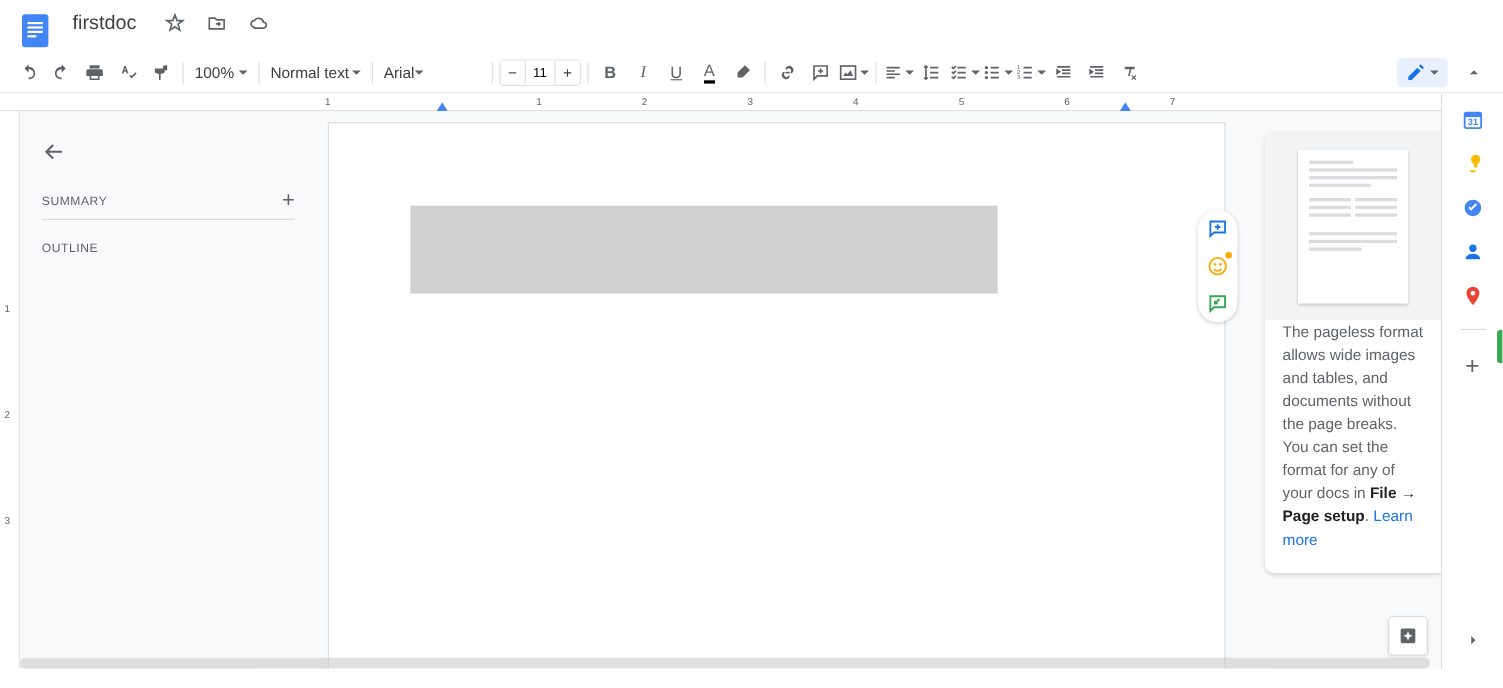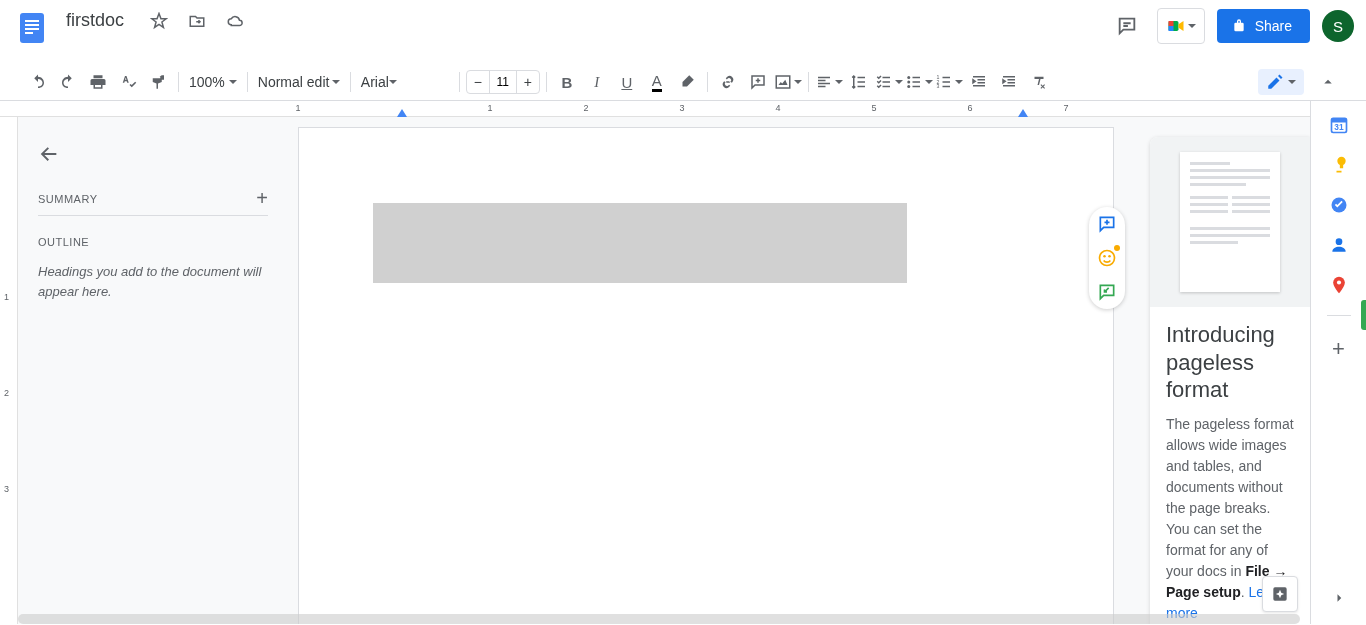--- a/index.html
+++ b/index.html
@@ -15,21 +15,21 @@
 .menu-row { display: flex; align-items: center; gap: 2px; margin-top: 2px; }
 .menu-item { padding: 4px 7px; font-size: 14px; color: #202124; cursor: pointer; border-radius: 4px; }
 .insert-highlight { border: 3px solid #e53935; }
 .last-edit { margin-left: 12px; color: #5f6368; text-decoration: underline; font-size: 14px; cursor: pointer; }
 .right-actions { display: flex; align-items: center; gap: 12px; margin-left: auto; }
 .comment-btn { width: 36px; height: 36px; display: flex; align-items: center; justify-content: center; cursor: pointer; border-radius: 50%; }
 .meet-btn { width: 48px; height: 36px; display: flex; align-items: center; justify-content: center; cursor: pointer; border: 1px solid #dadce0; border-radius: 4px; gap: 2px; }
 .share-btn { background: #1a73e8; color: #fff; padding: 9px 18px 9px 14px; border-radius: 4px; cursor: pointer; display: flex; align-items: center; gap: 8px; font-size: 14px; font-weight: 500; }
 .avatar { width: 32px; height: 32px; border-radius: 50%; background: #0d652d; color: #fff; display: flex; align-items: center; justify-content: center; font-size: 15px; }
 
-.toolbar { display: flex; align-items: center; padding: 4px 24px; border-bottom: 1px solid #dadce0; gap: 2px; margin-top: 16px; }
+.toolbar { display: flex; align-items: center; padding: 4px 12px; border-bottom: 1px solid #dadce0; gap: 2px; margin-top: 0; }
 .tb-btn { width: 28px; height: 28px; display: flex; align-items: center; justify-content: center; cursor: pointer; border-radius: 4px; }
 .tb-sep { width: 1px; height: 20px; background: #dadce0; margin: 0 4px; }
 .zoom-sel { display: flex; align-items: center; padding: 0 4px; height: 28px; cursor: pointer; gap: 4px; font-size: 14px; }
 .style-sel { width: 90px; padding: 0 4px; height: 28px; display: flex; align-items: center; justify-content: space-between; cursor: pointer; font-size: 14px; }
 .font-sel { width: 96px; padding: 0 4px; height: 28px; display: flex; align-items: center; justify-content: flex-start; cursor: pointer; font-size: 14px; }
 .size-group { display: flex; align-items: center; border: 1px solid #dadce0; border-radius: 4px; }
 .size-btn { width: 22px; height: 22px; display: flex; align-items: center; justify-content: center; cursor: pointer; }
 .size-input { width: 28px; height: 22px; text-align: center; border: none; border-left: 1px solid #dadce0; border-right: 1px solid #dadce0; font-size: 12px; }
 .dropdown-arrow { width: 0; height: 0; border-left: 4px solid transparent; border-right: 4px solid transparent; border-top: 4px solid #5f6368; }
 .editing-btn { display: flex; align-items: center; gap: 4px; padding: 4px 8px; background: #e8f0fe; border-radius: 4px; cursor: pointer; margin-left: auto; }
@@ -104,44 +104,20 @@
         </svg>
       <svg class="title-icon" viewBox="0 0 24 24">
           <path fill="none" stroke="#5f6368" stroke-width="2" d="M3 6h7l2 2h9v11H3z"></path>
           <path stroke="#5f6368" stroke-width="2" d="M11 13h5m-2-2l2 2-2 2"></path>
         </svg>
       <svg class="title-icon" viewBox="0 0 24 24">
           <path fill="none" stroke="#5f6368" stroke-width="2" d="M7 17a4 4 0 010-8 6 6 0 0111 2 3.5 3.5 0 010 7H7z"></path>
         </svg>
     </div>
   </div>
-  <div class="right-actions">
-    <div class="comment-btn">
-      <svg width="22" height="22" viewBox="0 0 24 24">
-          <path fill="none" stroke="#5f6368" stroke-width="2" d="M4 4h16v12H8l-4 4z"></path>
-          <path stroke="#5f6368" stroke-width="2" d="M8 9h8M8 12h5"></path>
-        </svg>
-    </div>
-    <div class="meet-btn">
-      <svg width="20" height="20" viewBox="0 0 24 24">
-          <rect x="3" y="6" width="12" height="12" rx="2" fill="#00ac47"></rect>
-          <path d="M15 10l6-4v12l-6-4z" fill="#ffba00"></path>
-          <rect x="3" y="6" width="6" height="6" fill="#ea4335"></rect>
-          <rect x="3" y="12" width="6" height="6" fill="#2684fc"></rect>
-        </svg>
-      <div class="dropdown-arrow"></div>
-    </div>
-    <div class="share-btn">
-      <svg width="16" height="16" viewBox="0 0 24 24" fill="#fff">
-          <path d="M12 2a3 3 0 013 3v2h2a2 2 0 012 2v9a2 2 0 01-2 2H7a2 2 0 01-2-2V9a2 2 0 012-2h2V5a3 3 0 013-3zm0 2a1 1 0 00-1 1v2h2V5a1 1 0 00-1-1z"></path>
-        </svg>
-      <span>Share</span>
-    </div>
-    <div class="avatar">S</div>
-  </div>
 </div>
 
 <div class="toolbar">
   <div class="tb-btn">
       <svg width="18" height="18" viewBox="0 0 24 24">
         <path fill="#5f6368" d="M12 5V2L7 7l5 5V8c3 0 6 2 6 5s-2 5-6 5v2c5 0 8-3 8-7s-3-8-8-8z"></path>
       </svg>
     </div>
   <div class="tb-btn">
       <svg width="18" height="18" viewBox="0 0 24 24">
@@ -163,21 +139,21 @@
         <path fill="#5f6368" d="M17 3h3v6h-3v3l-5 2v7h-2v-7l-5-2V5h9zM5 5v2h10V5z"></path>
       </svg>
     </div>
   <div class="tb-sep"></div>
   <div class="zoom-sel">
       <span>100%</span>
       <div class="dropdown-arrow"></div>
     </div>
   <div class="tb-sep"></div>
   <div class="style-sel">
-      <span>Normal edit</span>
+      <span>Normal text</span>
       <div class="dropdown-arrow"></div>
     </div>
   <div class="tb-sep"></div>
   <div class="font-sel">
       <span>Arial</span>
       <div class="dropdown-arrow"></div>
     </div>
   <div class="tb-sep"></div>
   <div class="size-group">
     <div class="size-btn">−</div>
@@ -310,21 +286,20 @@
       <div class="outline-panel">
         <div class="outline-back"><svg width="22" height="22" viewBox="0 0 24 24">
               <path fill="#5f6368" d="M20 11H7l5-5-1.5-1.5L3 12l7.5 7.5L12 18l-5-5h13z"></path>
             </svg></div>
         <div class="outline-header">
           <div class="outline-title">SUMMARY</div>
           <div class="outline-add">+</div>
         </div>
         <hr class="outline-sep">
         <div class="outline-sub">OUTLINE</div>
-        <div class="outline-empty">Headings you add to the document will appear here.</div>
       </div>
       <div class="page">
         <div class="page-selection"></div>
       </div>
       <div class="floating-tools">
         <div class="float-icon">
             <svg width="20" height="20" viewBox="0 0 24 24">
               <path fill="none" stroke="#1a73e8" stroke-width="2" d="M4 4h16v12H8l-4 4z"></path>
               <path stroke="#1a73e8" stroke-width="2" d="M12 7v6M9 10h6"></path>
             </svg>
@@ -362,21 +337,20 @@
                   <div class="info-line"></div>
                   <div class="info-line"></div>
                   <div class="info-line"></div>
                 </div>
             </div>
             <div class="info-line"></div>
             <div class="info-line"></div>
             <div class="info-line" style="width:60%"></div>
           </div>
         </div>
-        <div class="info-title">Introducing pageless format</div>
         <div class="info-body">
           <span>The pageless format allows wide images and tables, and documents without the page breaks. You can set the format for any of your docs in </span><span class="bold">File → Page setup</span><span>. </span><span class="info-link">Learn more</span>
         </div>
       </div>
       <div class="explore-btn">
           <svg width="20" height="20" viewBox="0 0 24 24">
             <rect x="4" y="4" width="16" height="16" rx="2" fill="#5f6368"></rect>
             <path fill="#fff" d="M12 7l1.5 3.5L17 12l-3.5 1.5L12 17l-1.5-3.5L7 12l3.5-1.5z"></path>
           </svg>
         </div>

